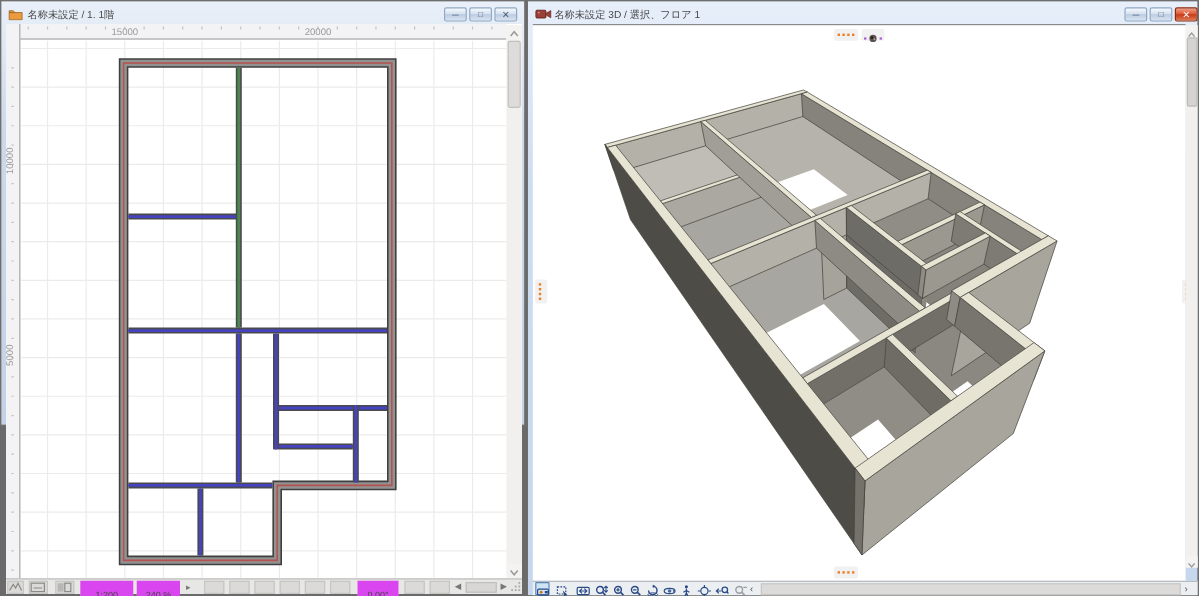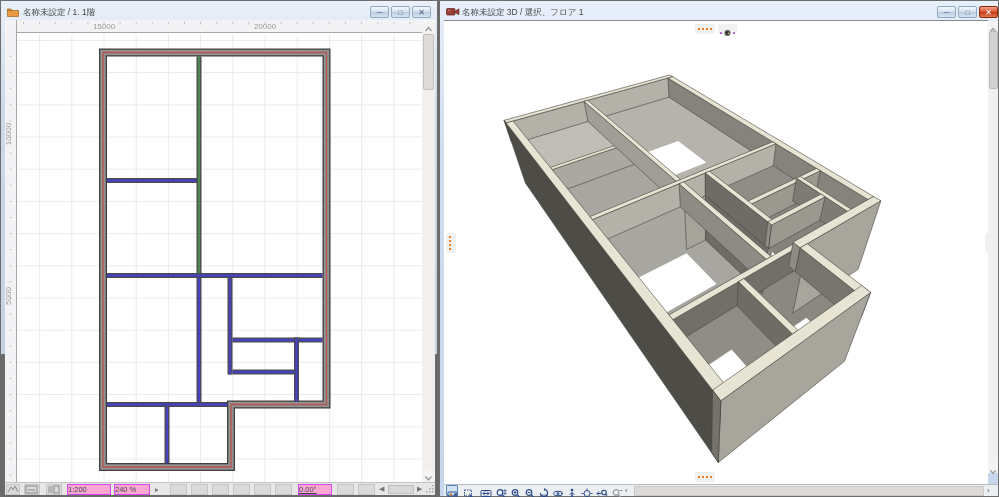--- a/index.html
+++ b/index.html
@@ -4,21 +4,21 @@
 * { margin:0; padding:0; box-sizing:border-box; }
 html,body { width:999px; height:497px; font-family:"Liberation Sans",sans-serif; background:#6a6a6a; overflow:hidden; position:relative; }
 .win { position:absolute; border:1px solid #6e6e6e; }
 .tb { position:absolute; left:1px; right:1px; top:1px; height:17px; font-size:8.5px; color:#474747; }
 .tbt { position:absolute; left:21px; top:4.5px; white-space:nowrap; }
 .wbtn { position:absolute; top:4px; width:19px; height:12px; border:1px solid #90a8c4; border-radius:2px; background:linear-gradient(#f6fafd,#d3dfee 48%,#bccbe0 52%,#d8e4f2); }
 .wbtn i { position:absolute; left:0; right:0; top:0; text-align:center; font-style:normal; font-size:8px; color:#4a5f78; line-height:12px; }
 .sb { position:absolute; background:#f1f0ef; }
 .sbtn { position:absolute; background:#f4f3f2; color:#8a8a8a; text-align:center; }
 .bb { position:absolute; font-size:7.5px; color:#444; background:#e7e7e6; }
-.bx { position:absolute; top:1px; height:11px; background:#f9a8d4; border:1px solid #d946ef; line-height:10px; }
+.bx { position:absolute; top:1px; height:11px; background:#f9a8d4; border:7px solid #d946ef; text-align:center; line-height:10px; }
 .ib { position:absolute; top:1px; height:11px; background:#dbdad8; border:1px solid #c6c5c3; }
 </style></head>
 <body>
 
 <div class="win" style="left:0; top:0; width:438px; height:355px; background:linear-gradient(#e9f0f9,#cdd9ea 30%,#c4d2e6);">
   <div class="tb">
     <svg width="12" height="10" style="position:absolute;left:5px;top:4.5px" viewBox="0 0 12 10">
       <path d="M0.5 2 L4 2 L5.5 3.5 L0.5 3.5 Z" fill="#eda04c" stroke="#96661e" stroke-width="0.7"></path>
       <path d="M0.5 3.5 L11.5 3.5 L11.5 9.5 L0.5 9.5 Z" fill="#ec9a40" stroke="#96661e" stroke-width="0.7"></path>
     </svg>

